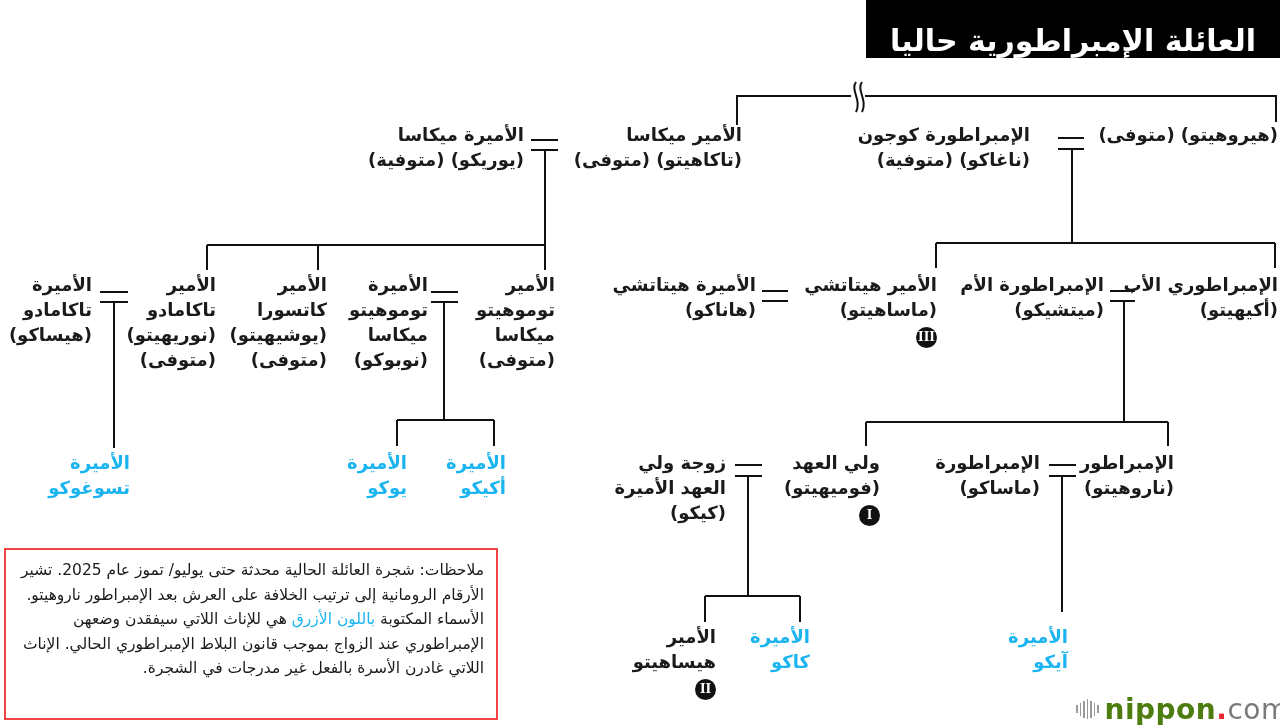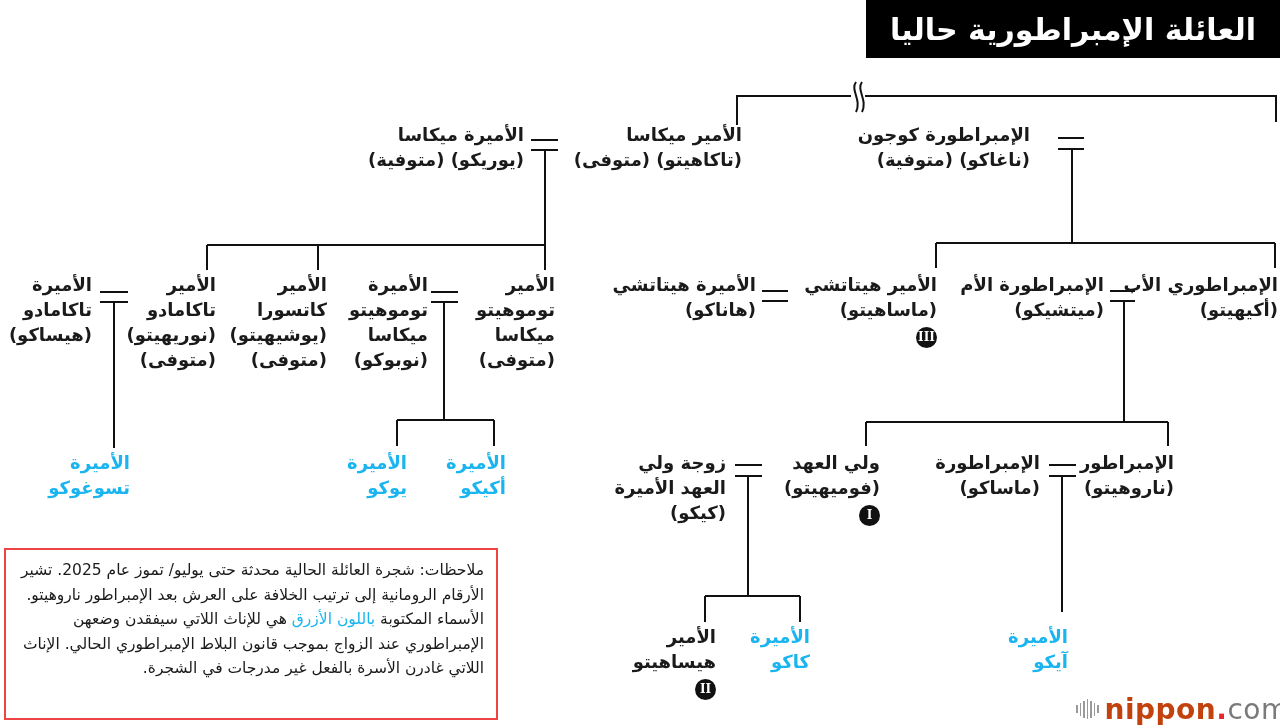--- a/index.html
+++ b/index.html
@@ -3,21 +3,21 @@
 <meta charset="utf-8">
 <style>
   html, body { margin:0; padding:0; }
   body {
     width:1280px; height:728px; position:relative; overflow:hidden;
     background:#ffffff; color:#111111;
     font-family:"DejaVu Sans", sans-serif;
   }
   .title-bar {
     position:absolute; left:866px; top:0; width:414px; height:58px;
-    background:#000; color:#fff; display:flex; align-items:center; justify-content:center;
+    background:#000; color:#fff; display:flex; align-items:flex-end; justify-content:center;
     font-weight:bold; font-size:30px; direction:rtl;
   }
   svg.lines { position:absolute; left:0; top:0; }
   .person {
     position:absolute; direction:rtl; text-align:right;
     font-size:18px; font-weight:bold; line-height:25px; color:#1a1a1a;
     white-space:nowrap;
   }
   .person .line { display:block; }
   .person.blue { color:#1ab4f0; }
@@ -31,21 +31,21 @@
     border:2px solid #ef4444; box-sizing:border-box; padding:8px 12px;
     direction:rtl; text-align:right; font-size:15.5px; line-height:24.5px; color:#1a1a1a;
   }
   .notes .blue { color:#1ab4f0; }
   .logo {
     position:absolute; left:1076px; top:694px; height:30px; display:flex; align-items:center;
     font-family:"DejaVu Sans", sans-serif; font-size:28px; color:#6b6b6b; letter-spacing:0.5px;
   }
   .logo .bars { display:flex; align-items:center; gap:2px; margin-right:6px; }
   .logo .bars span { display:block; width:1.5px; background:#9a9a9a; }
-  .logo .brand { font-weight:bold; color:#c2410c; }
+  .logo .brand { font-weight:bold; color:#4d7c0f; }
   .logo .dot { color:#e8262d; font-weight:bold; }
   .logo .tld { font-weight:normal; color:#7a7a7a; }
 </style>
 </head>
 <body>
 
 <div class="title-bar">
     <span>العائلة الإمبراطورية حاليا</span>
   </div>
 
@@ -81,20 +81,21 @@
     <path d="M705 596 H800 M705 596 V622 M800 596 V622"></path>
   </g>
 
   <g stroke="#111" stroke-width="2" fill="none">
     <path d="M856 82 C850 90, 862 100, 856 112"></path>
     <path d="M862 82 C856 90, 868 100, 862 112"></path>
   </g>
 </svg>
 
 <div class="person" style="right:2px; top:122px;">
+  <span class="line">(هيروهيتو) (متوفى)</span>
 </div>
 <div class="person" style="right:250px; top:122px;margin-left:44px;">
   <span class="line">الإمبراطورة كوجون</span>
   <span class="line">(ناغاكو) (متوفية)</span>
 </div>
 <div class="person" style="right:538px; top:122px;">
   <span class="line">الأمير ميكاسا</span>
   <span class="line">(تاكاهيتو) (متوفى)</span>
 </div>
 <div class="person" style="right:756px; top:122px;">

